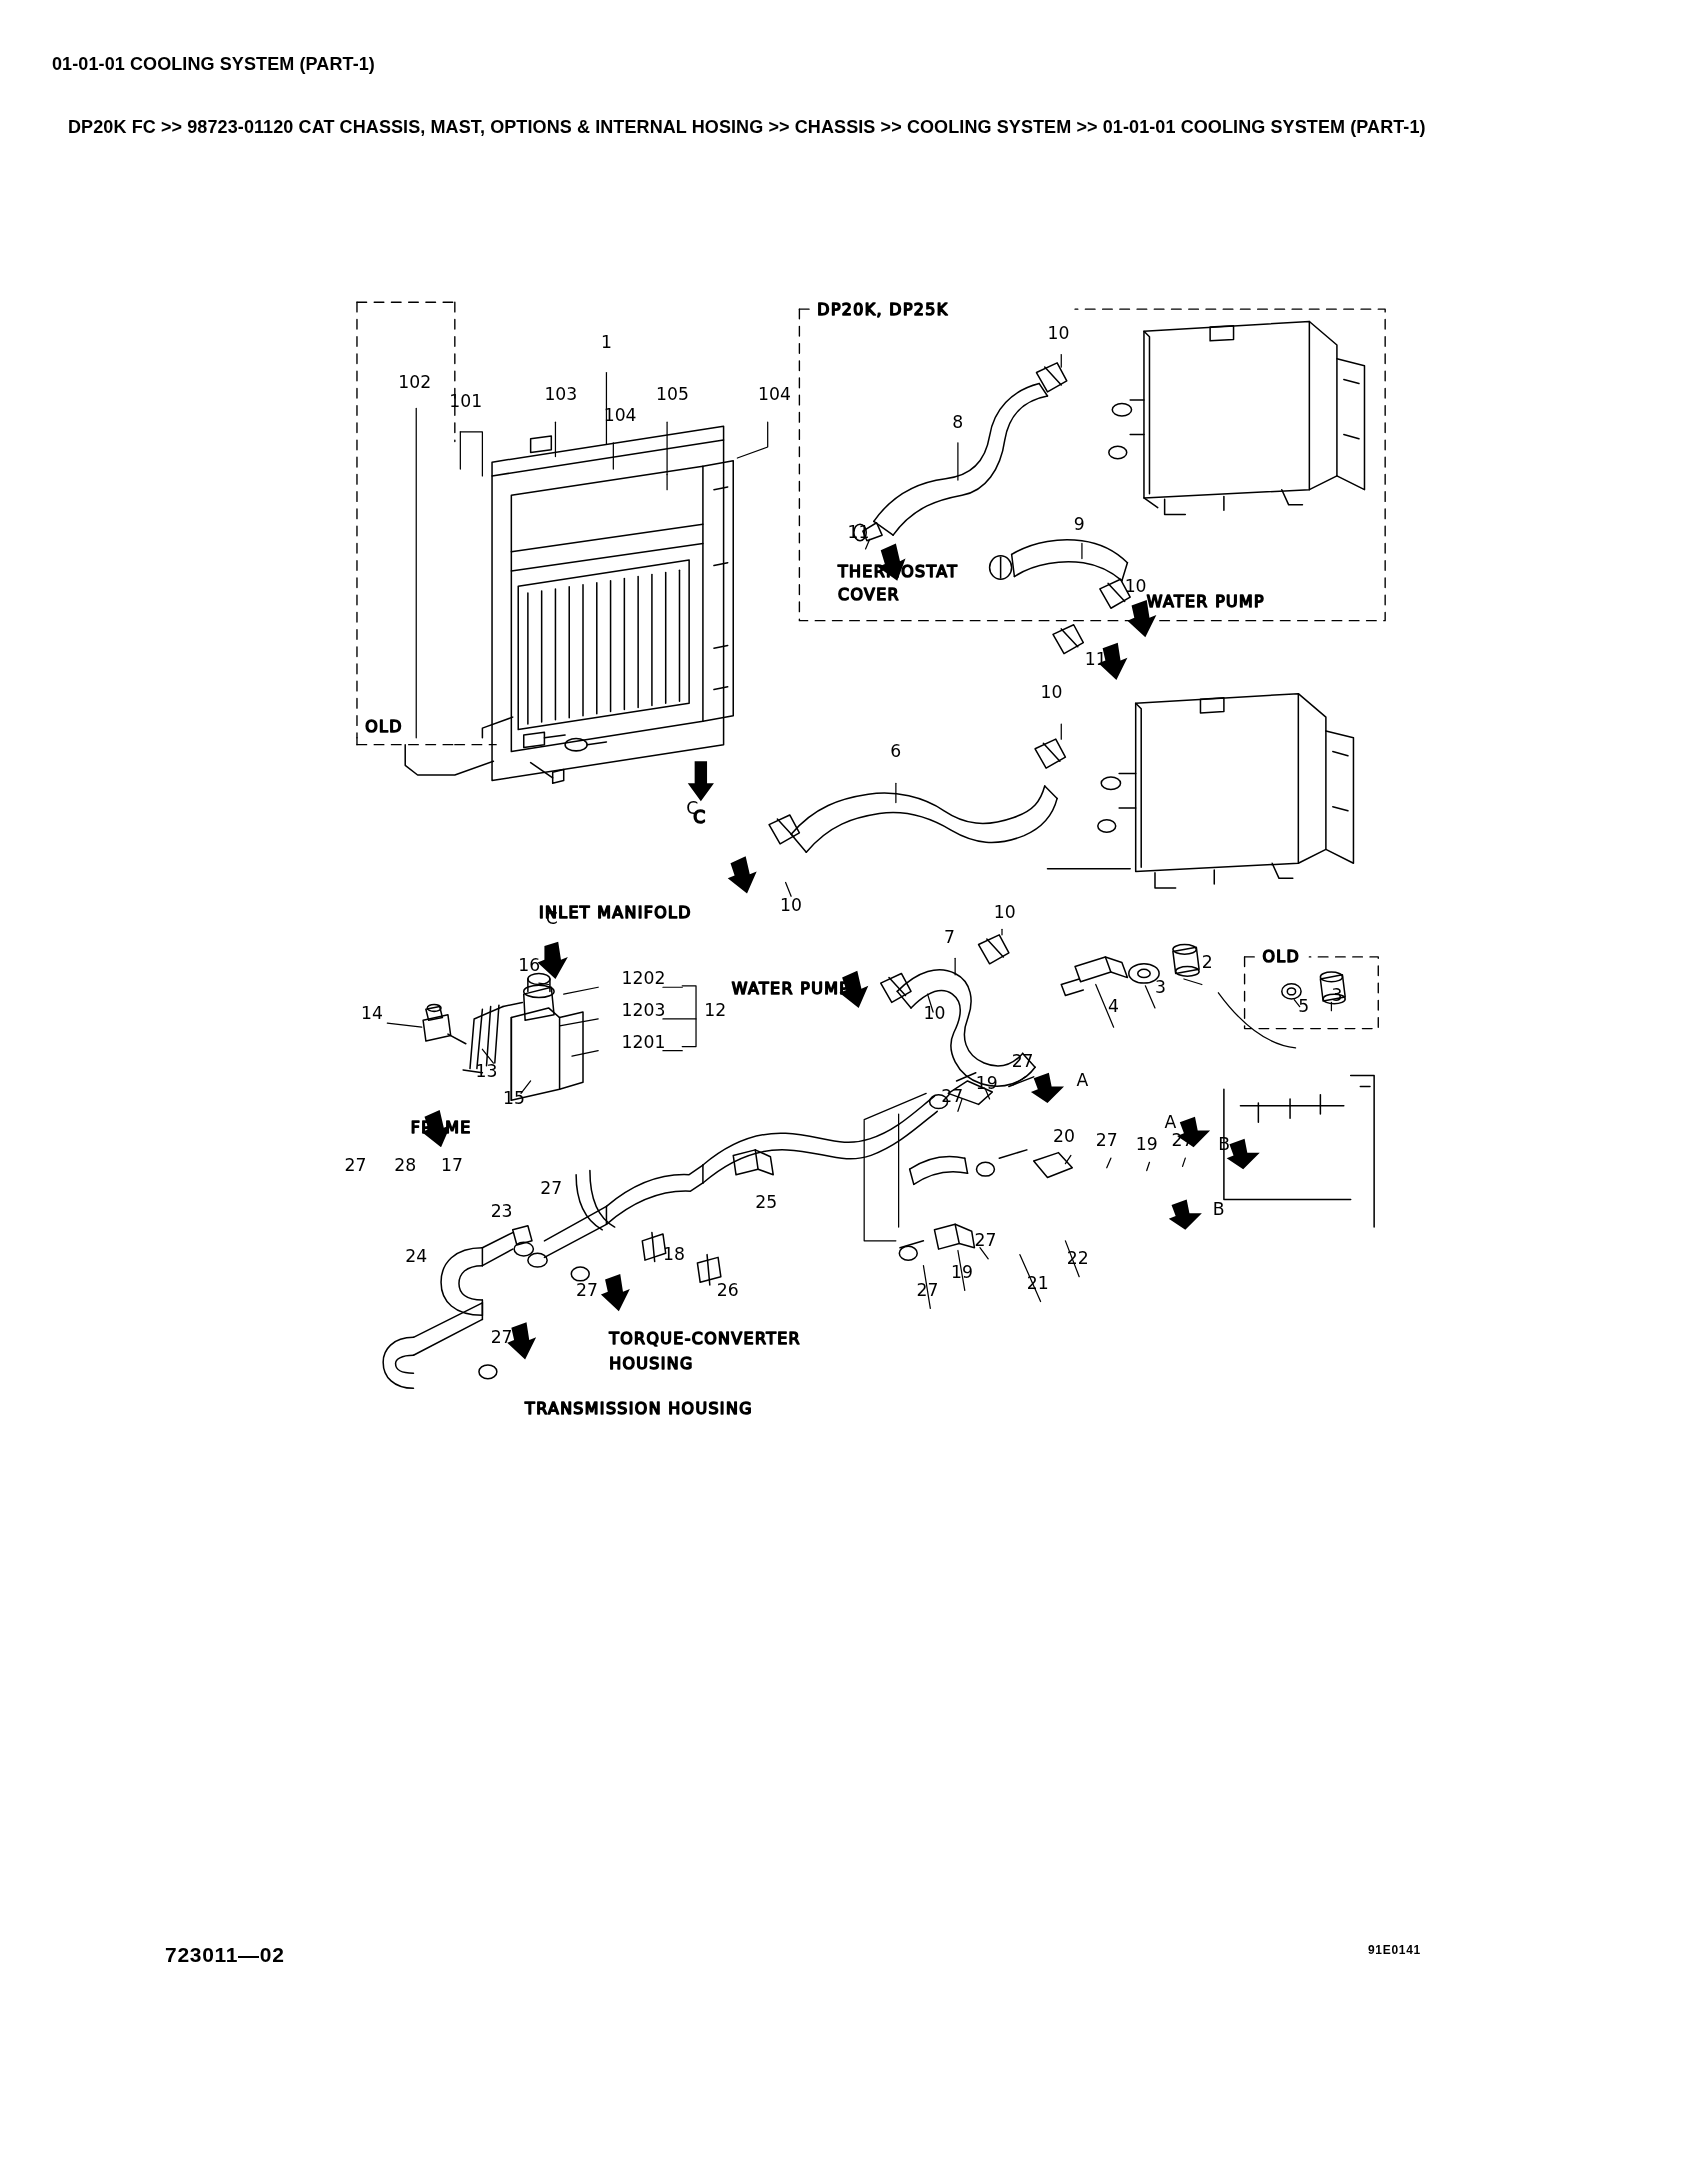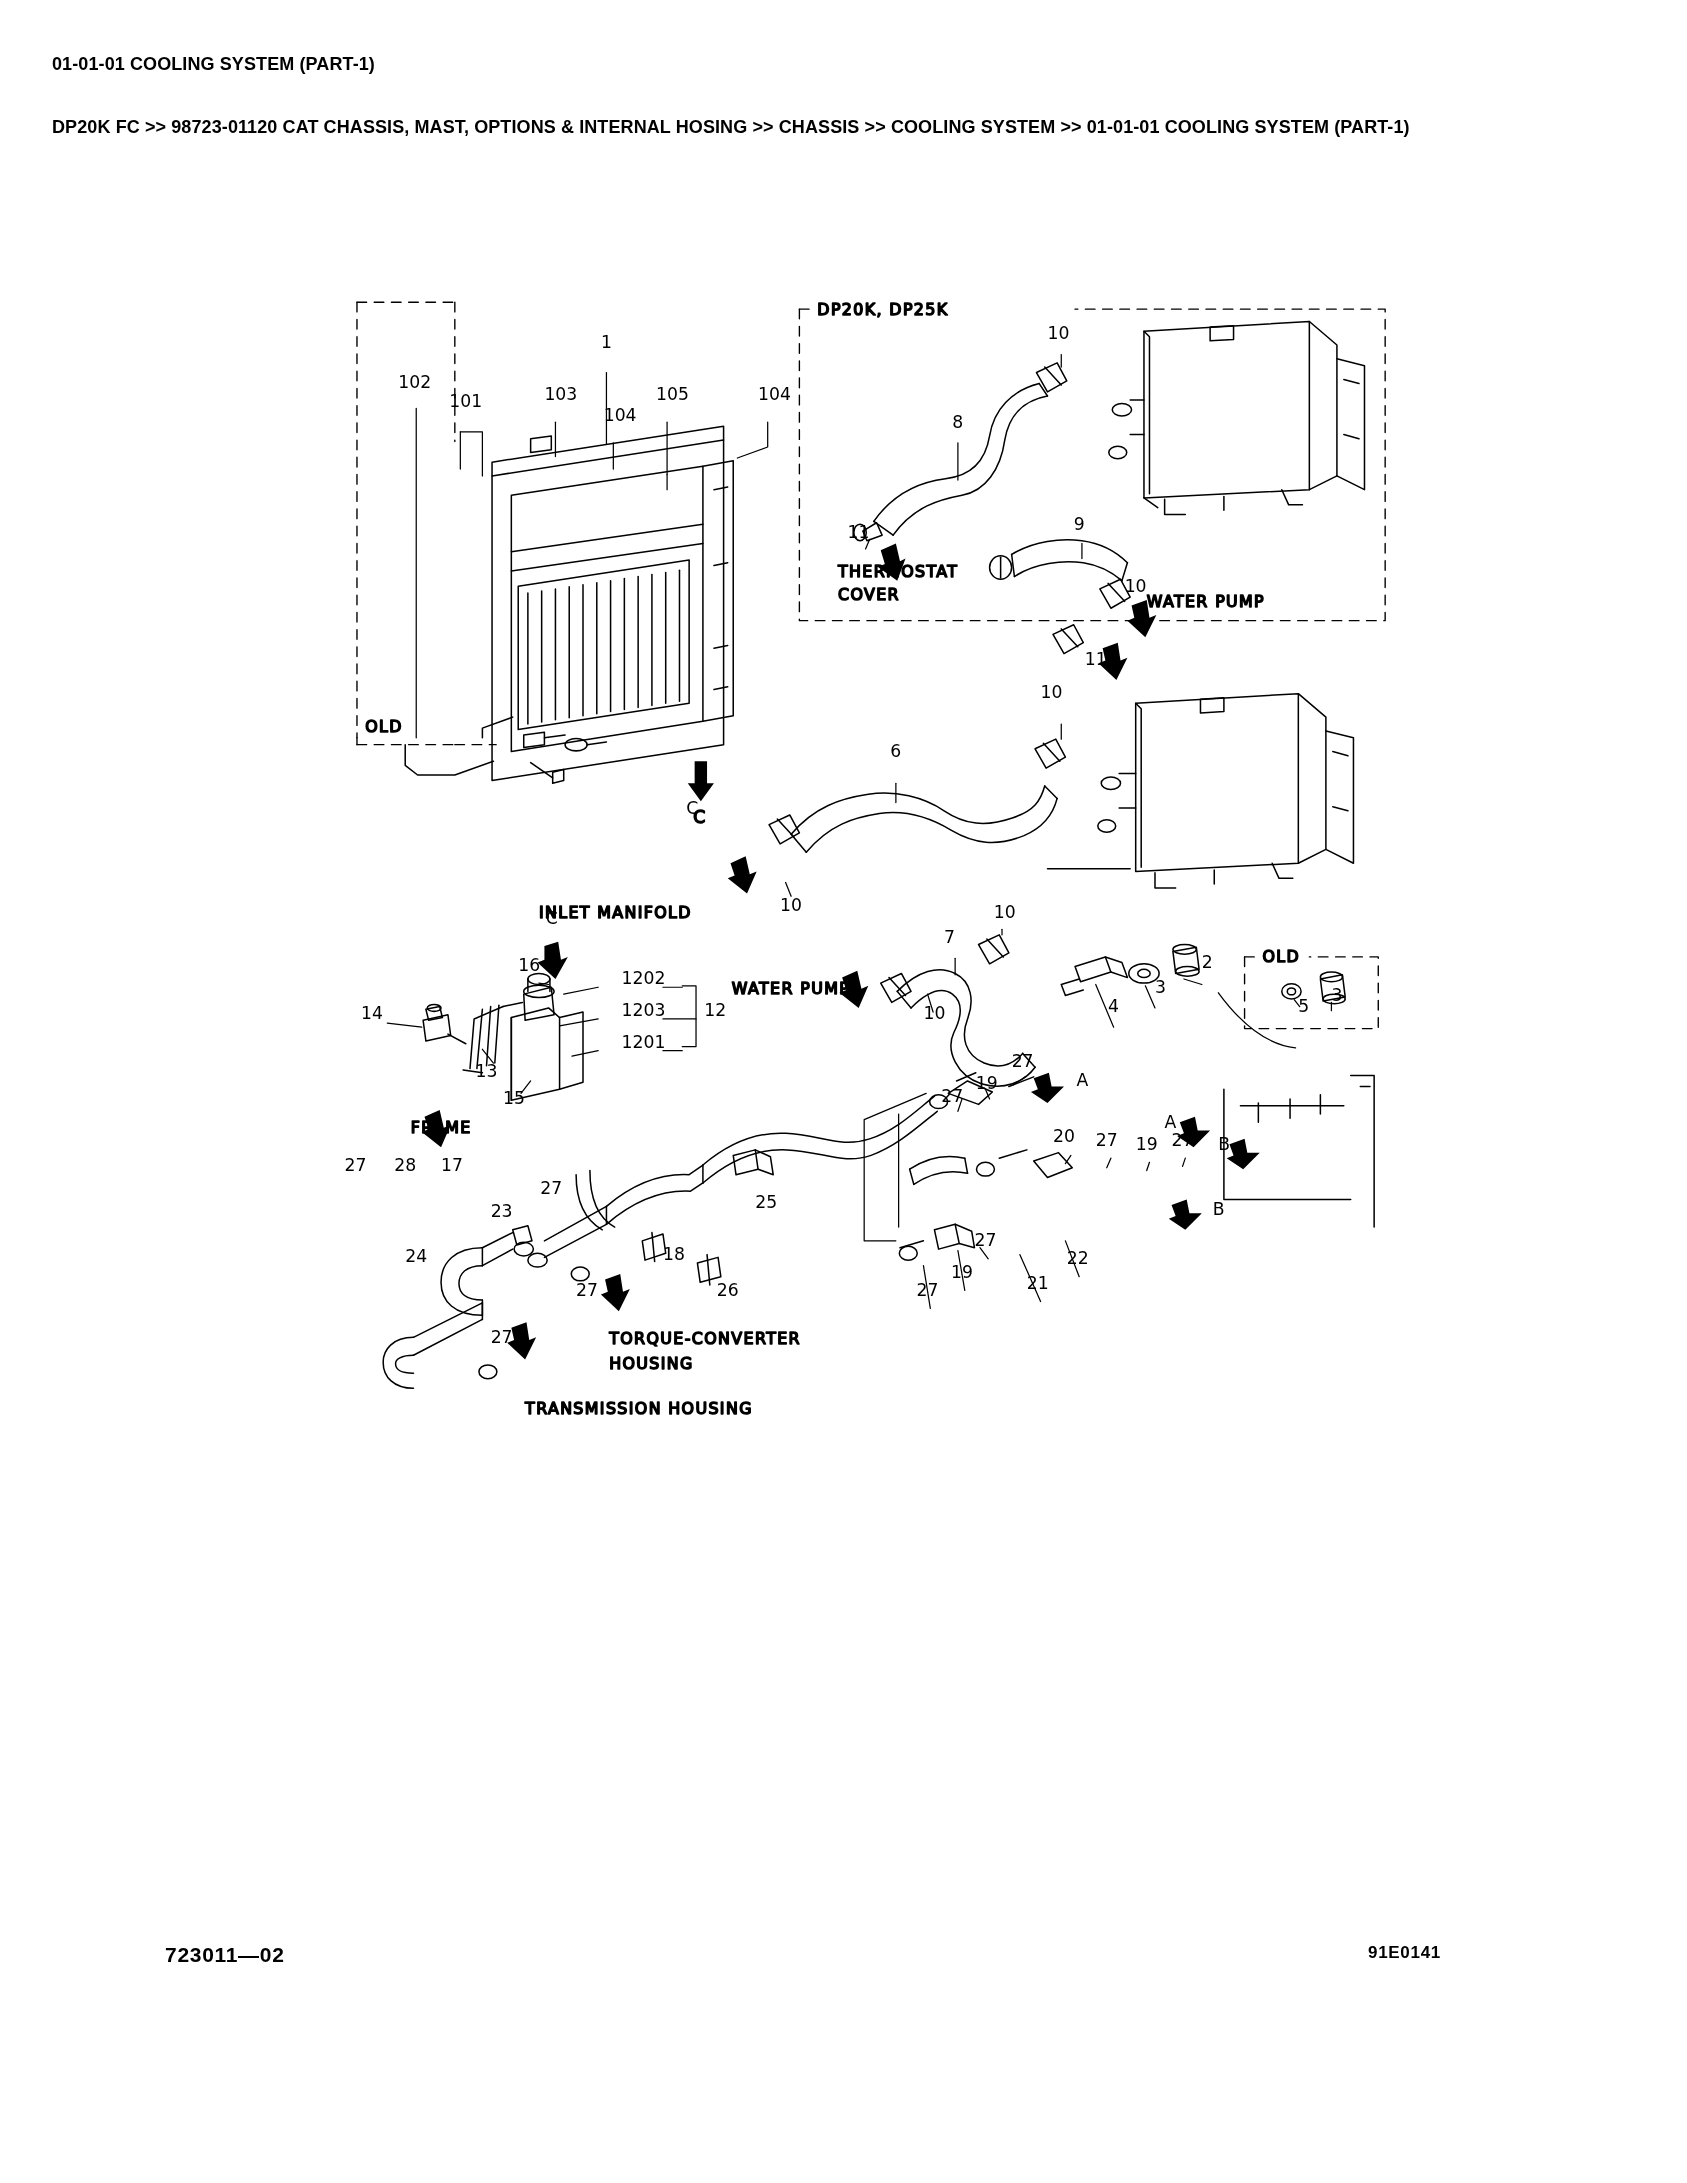--- a/index.html
+++ b/index.html
@@ -25,42 +25,42 @@
   .hdr-title {
     position: absolute;
     left: 52px;
     top: 54px;
     font-size: 18px;
     font-weight: bold;
     letter-spacing: 0.1px;
   }
   .hdr-breadcrumb {
     position: absolute;
-    left: 52px;
+    left: 68px;
     top: 116px;
     width: 1551px;
     font-size: 18px;
     font-weight: bold;
     line-height: 1.32;
     letter-spacing: 0.1px;
   }
   .footer-left {
     position: absolute;
     left: 165px;
     top: 1943px;
     font-size: 21px;
     font-weight: bold;
     font-family: "Liberation Sans", sans-serif;
     letter-spacing: 0.7px;
   }
   .footer-right {
     position: absolute;
     left: 1368px;
     top: 1943px;
-    font-size: 17px;
+    font-size: 12px;
     font-weight: bold;
     letter-spacing: 0.7px;
   }
   
   .figure {
     position: absolute;
     left: 0;
     top: 262px;
     width: 1687px;
     height: 1558px;

